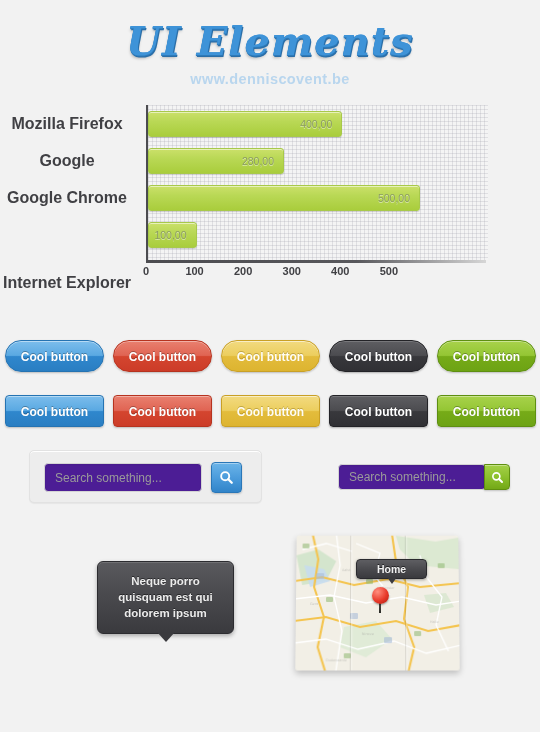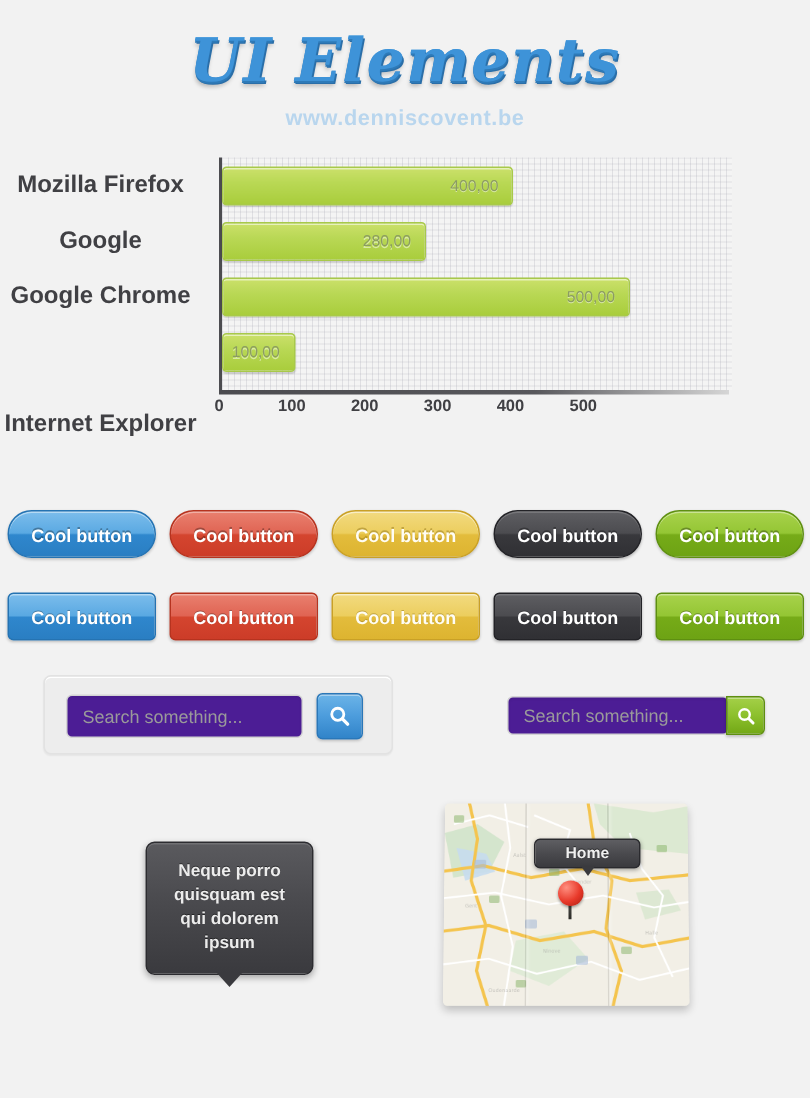--- a/index.html
+++ b/index.html
@@ -254,21 +254,21 @@
     border: 1px solid #5f8f10;
     border-radius: 0 4px 4px 0;
     box-shadow: 0 1px 2px rgba(0,0,0,0.2), inset 0 1px 0 rgba(255,255,255,0.35);
   }
 
   
   #tooltip {
     position: absolute;
     left: 97px;
     top: 561px;
-    width: 112px;
+    width: 137px;
     padding: 11px 9px 12px 9px;
     border-radius: 6px;
     background: linear-gradient(180deg, #5a5a5e 0%, #4a4a4e 45%, #3a3a3e 100%);
     border: 1px solid #2c2c30;
     box-shadow: 0 2px 4px rgba(0,0,0,0.30), inset 0 1px 0 rgba(255,255,255,0.14);
     box-sizing: border-box;
   }
   #tooltip-text {
     font-size: 11.5px;
     font-weight: bold;

